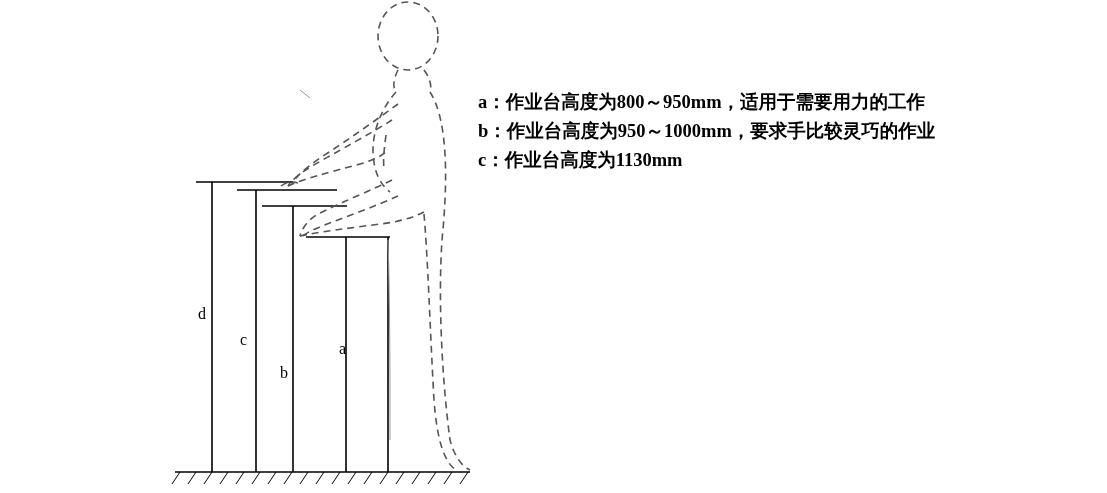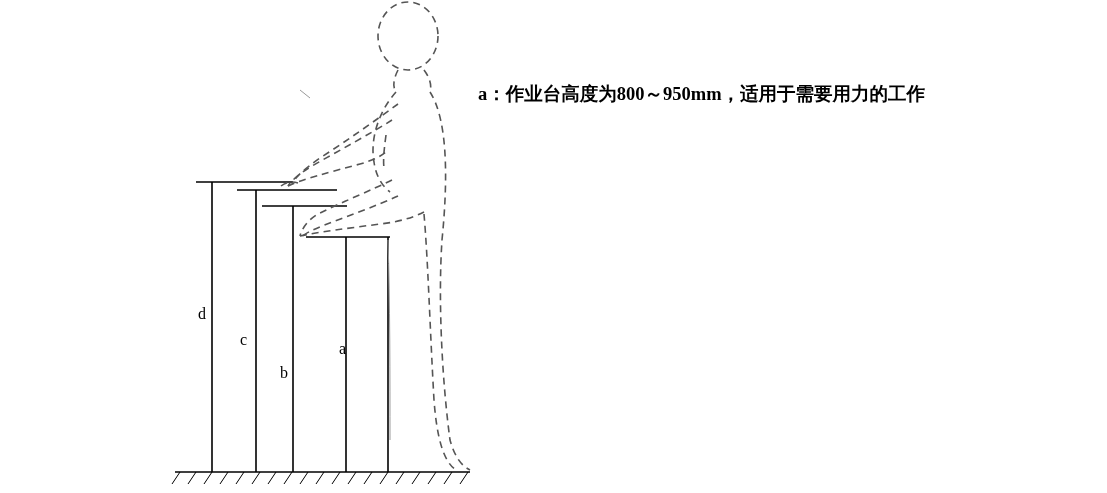--- a/index.html
+++ b/index.html
@@ -18,21 +18,21 @@
   #figure {
     position: absolute;
     left: 0;
     top: 0;
     width: 1107px;
     height: 493px;
   }
   .legend {
     position: absolute;
     left: 478px;
-    top: 80px;
+    top: 88px;
     width: 560px;
   }
   .legend-line {
     font-family: "Liberation Serif", serif;
     font-size: 18.5px;
     line-height: 29px;
     color: #000000;
     white-space: nowrap;
     font-weight: 600;
   }
@@ -134,15 +134,17 @@
     </g>
   </svg>
 
   <div class="label label-d">d</div>
   <div class="label label-c">c</div>
   <div class="label label-b">b</div>
   <div class="label label-a">a</div>
 
   <div class="legend">
     <div class="legend-line">a：作业台高度为800～950mm，适用于需要用力的工作</div>
+    <div class="legend-line">b：作业台高度为950～1000mm，要求手比较灵巧的作业</div>
+    <div class="legend-line">c：作业台高度为1130mm</div>
   </div>
 
 </div>
 
 </body></html>

